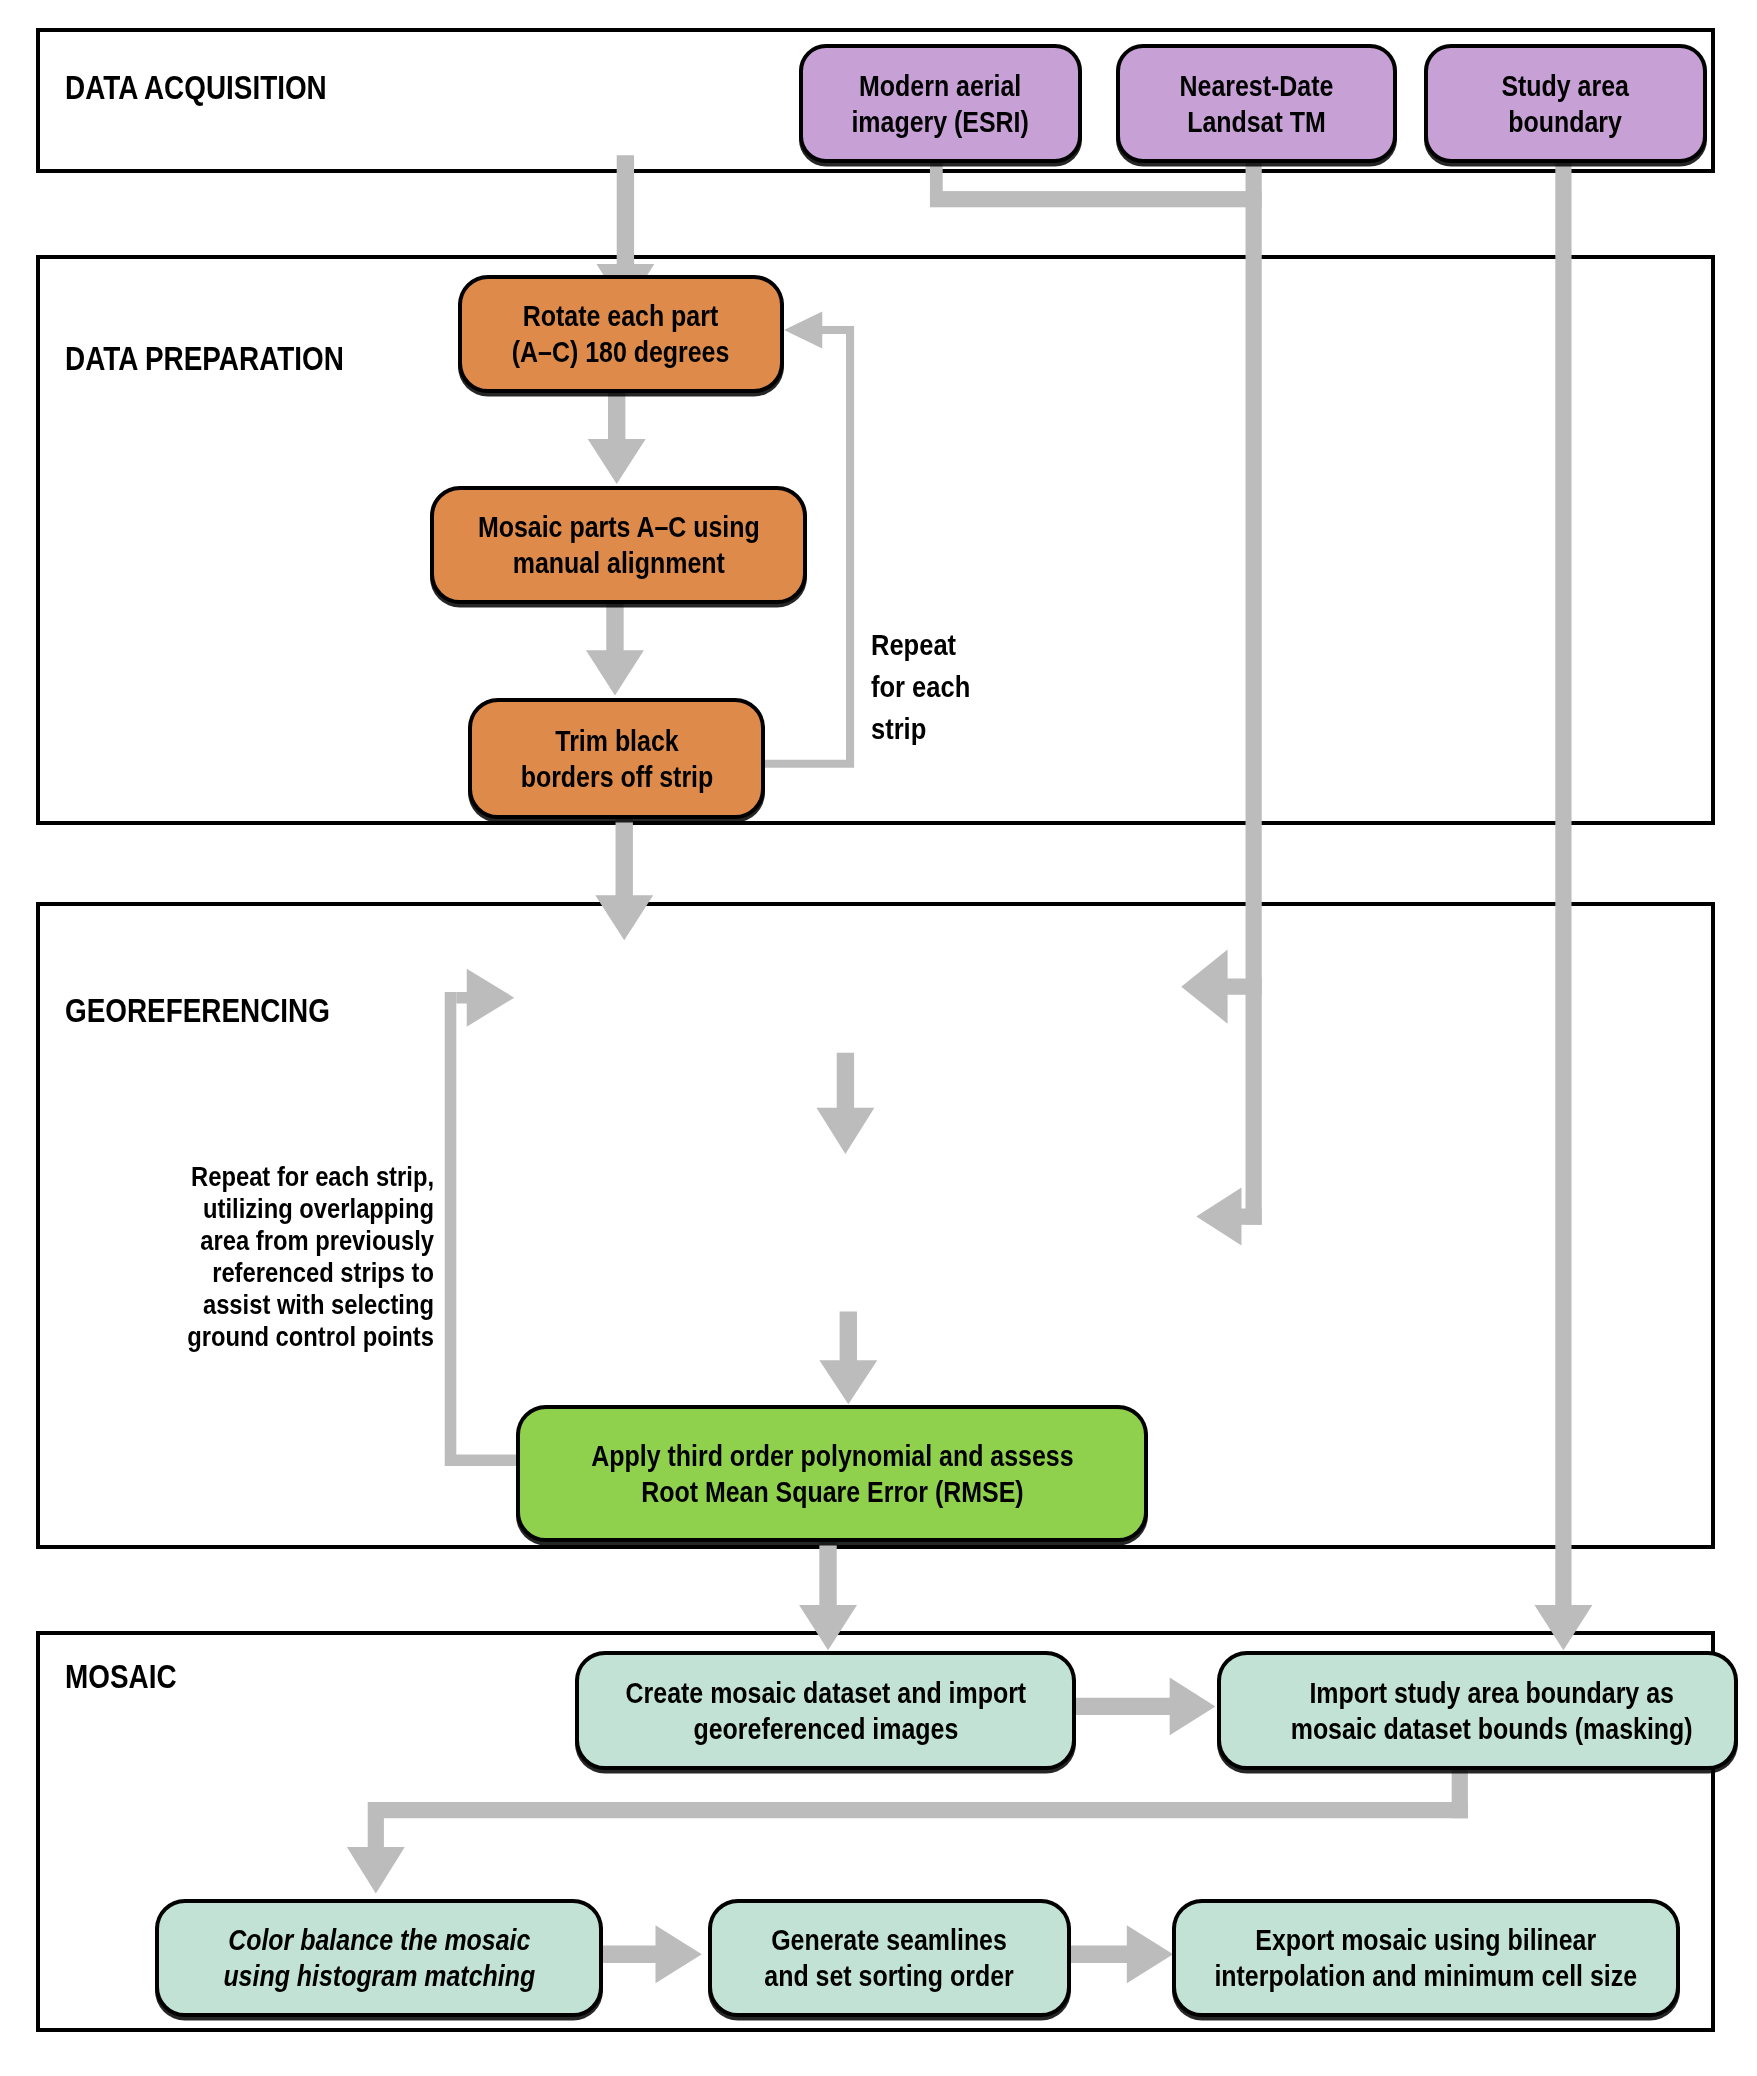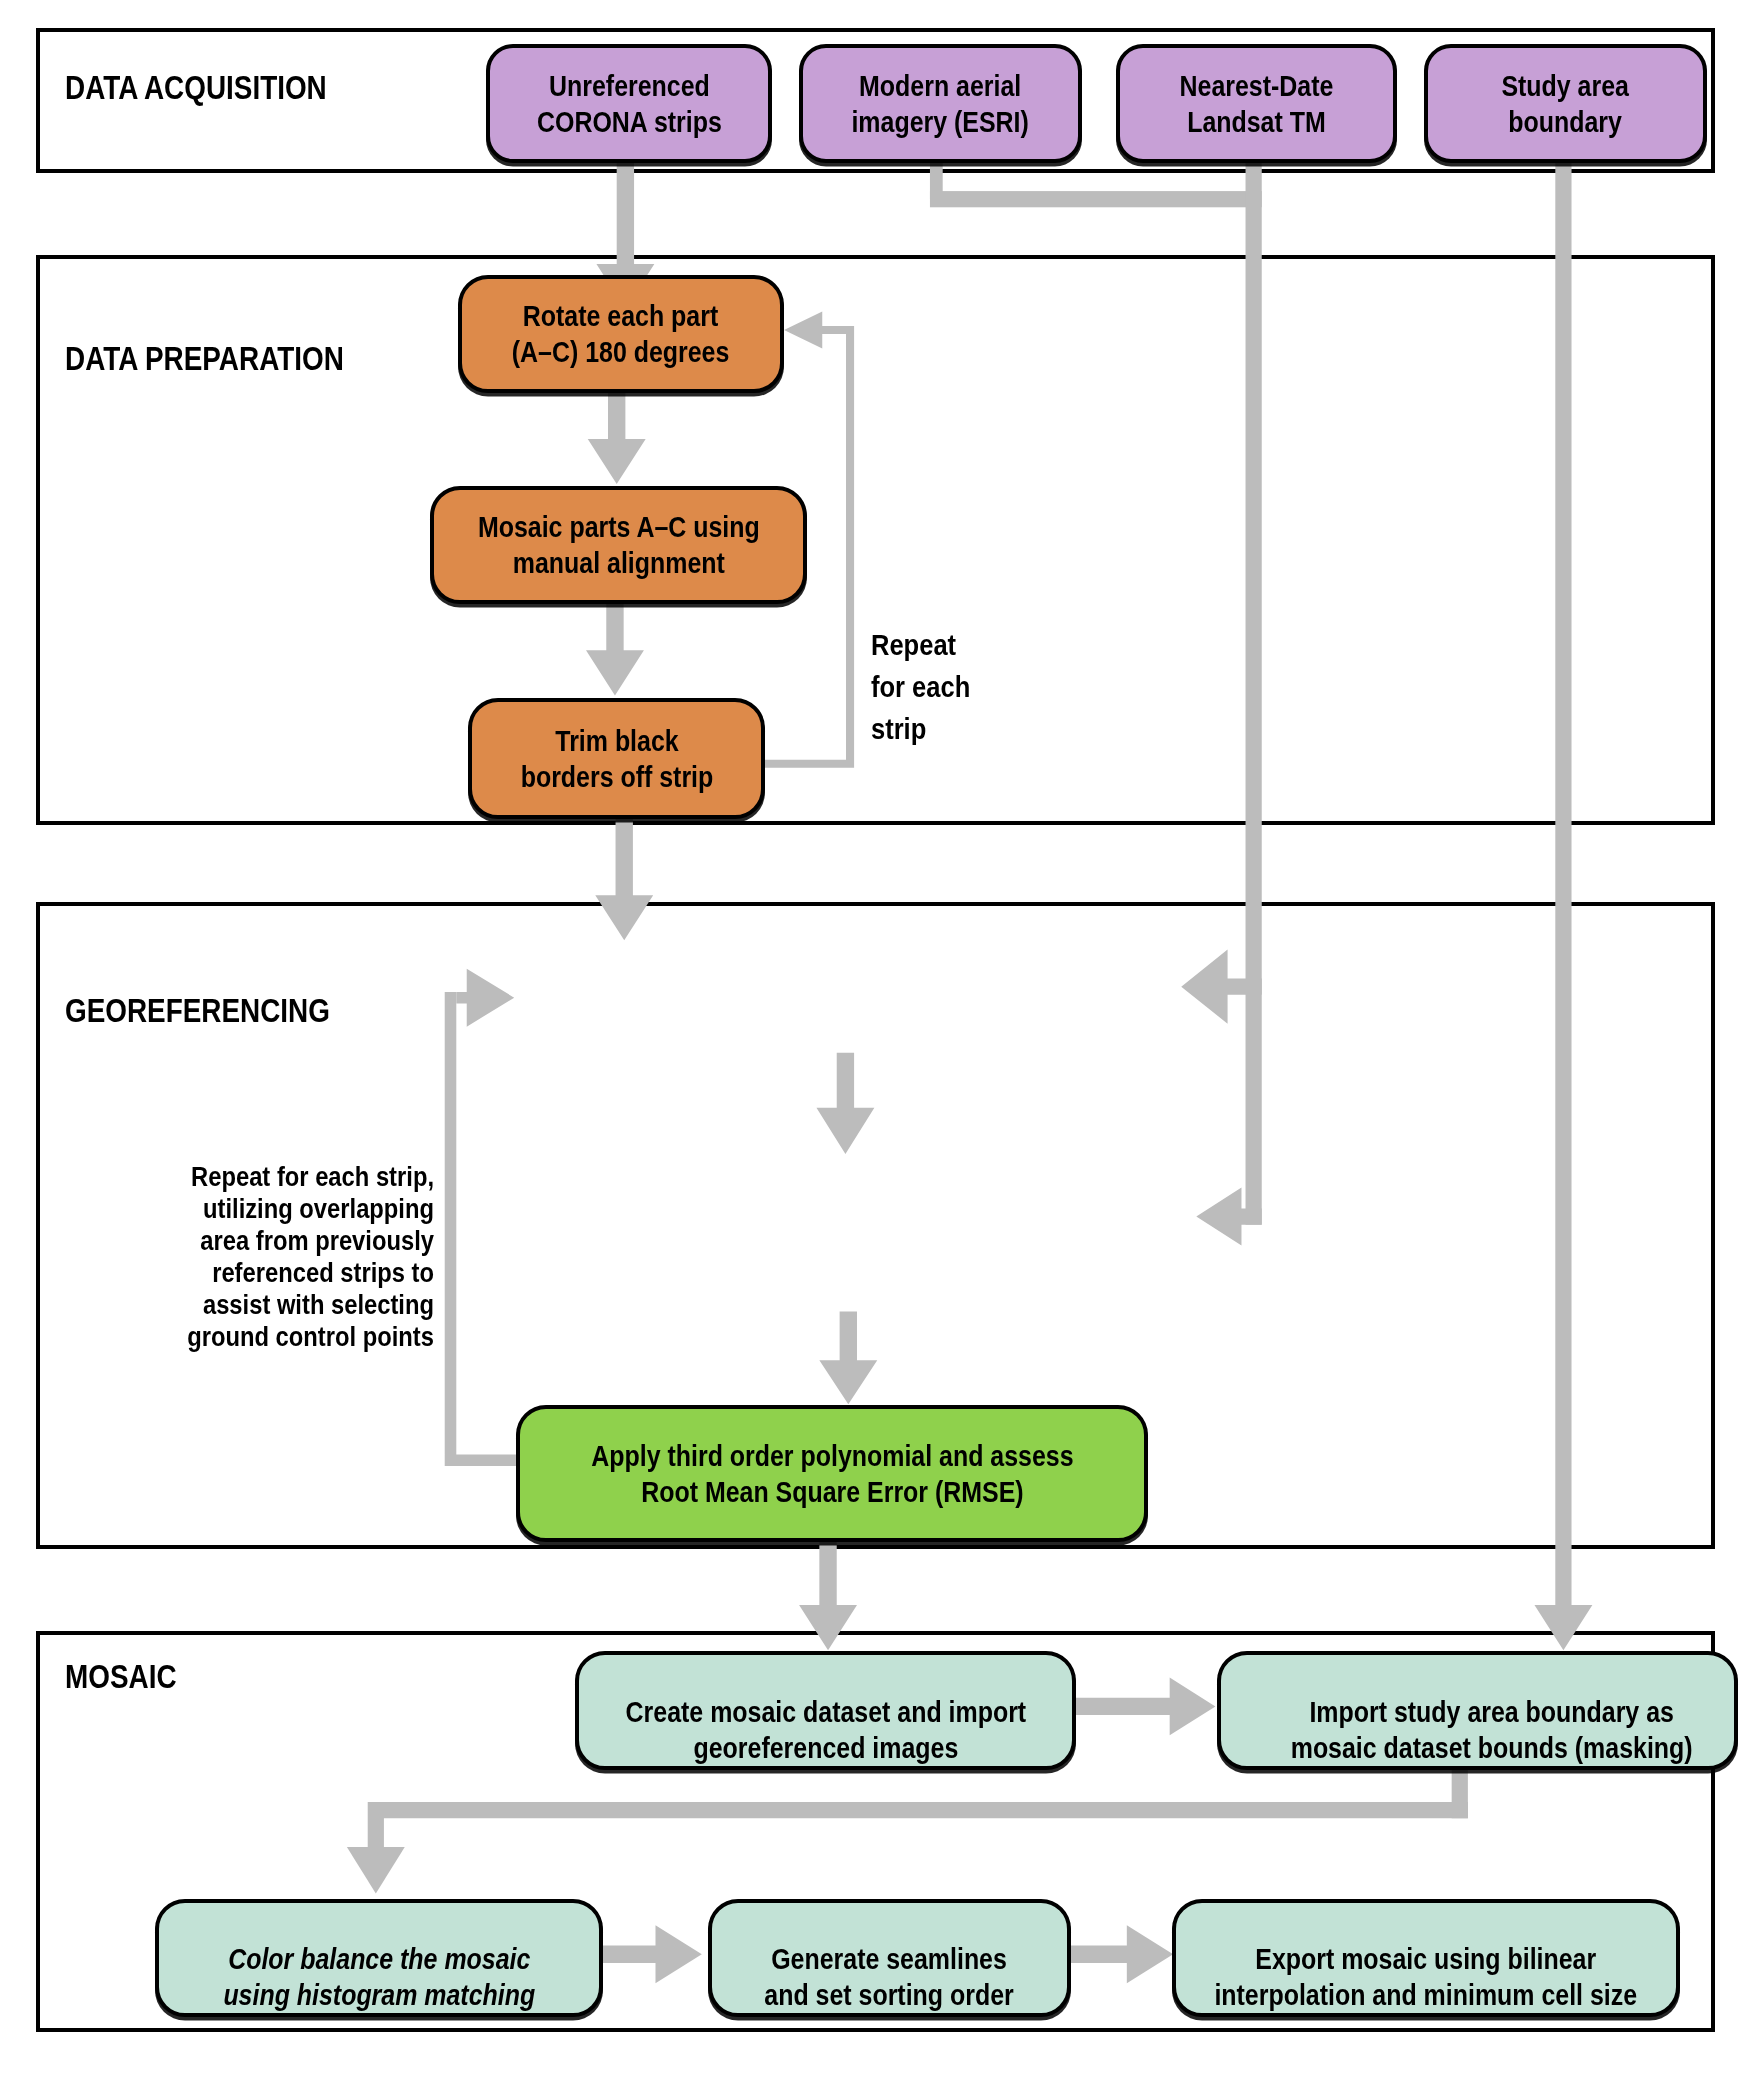--- a/index.html
+++ b/index.html
@@ -14,21 +14,21 @@
     transform:scaleX(.82);transform-origin:left top;white-space:nowrap;z-index:4;}
   #connectors{position:absolute;left:0;top:0;z-index:2;}
   .node{position:absolute;display:flex;align-items:center;justify-content:center;
     border:4.6px solid var(--ink);border-radius:30px;z-index:3;text-align:center;
     box-shadow:0 3.5px 0 rgba(0,0,0,.85);}
   .node .txt{font-size:29px;font-weight:bold;line-height:36px;transform:scaleX(.86);
     transform-origin:center;white-space:nowrap;}
   .purple{background:var(--purple);border-radius:27px;}
   .orange{background:var(--orange);}
   .green{background:var(--green);}
-  .teal{background:var(--teal);align-items:flex-end;}
+  .teal{background:var(--teal);}
   .note{position:absolute;font-weight:bold;z-index:3;}
   #note-prep{font-size:29px;line-height:42px;text-align:left;transform:scaleX(.88);transform-origin:left center;}
   #note-geo{font-size:27px;line-height:32px;text-align:right;transform:scaleX(.88);transform-origin:right center;}
 
   
   #sec-acq{left:36px;top:28px;width:1671px;height:137px;}
   #sec-prep{left:36px;top:255px;width:1671px;height:562px;}
   #sec-geo{left:36px;top:902px;width:1671px;height:639px;}
   #sec-mosaic{left:36px;top:1631px;width:1671px;height:393px;}
 
@@ -116,23 +116,20 @@
 
       <path d="M1843 3360 h103 v-35 L2026 3375 L1946 3425 v-35 h-103 Z"></path>
     </g>
   </svg>
 
   <div class="section-label" id="lbl-acq">DATA ACQUISITION</div>
   <div class="section-label" id="lbl-prep">DATA PREPARATION</div>
   <div class="section-label" id="lbl-geo">GEOREFERENCING</div>
   <div class="section-label" id="lbl-mosaic">MOSAIC</div>
 
-  <div class="node purple" id="bx-corona">
-    <div class="txt">Unreferenced<br>CORONA strips</div>
-    </div>
   <div class="node purple" id="bx-modern">
     <div class="txt">Modern aerial<br>imagery (ESRI)</div>
     </div>
   <div class="node purple" id="bx-landsat">
     <div class="txt">Nearest-Date<br>Landsat TM</div>
     </div>
   <div class="node purple" id="bx-study">
     <div class="txt">Study area<br>boundary</div>
     </div>
 

